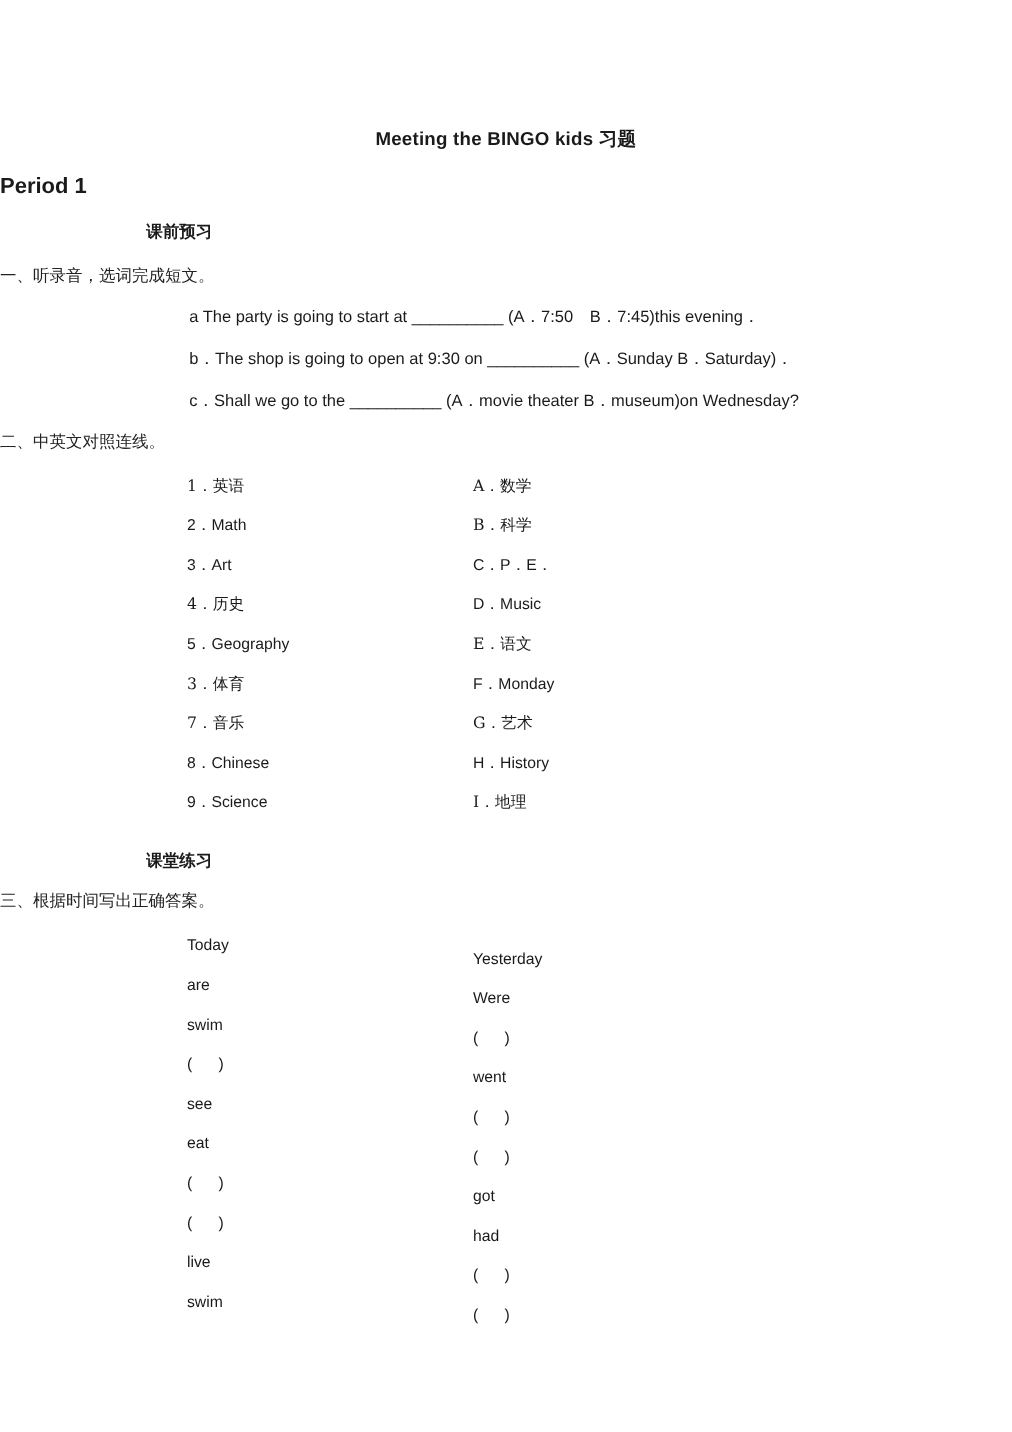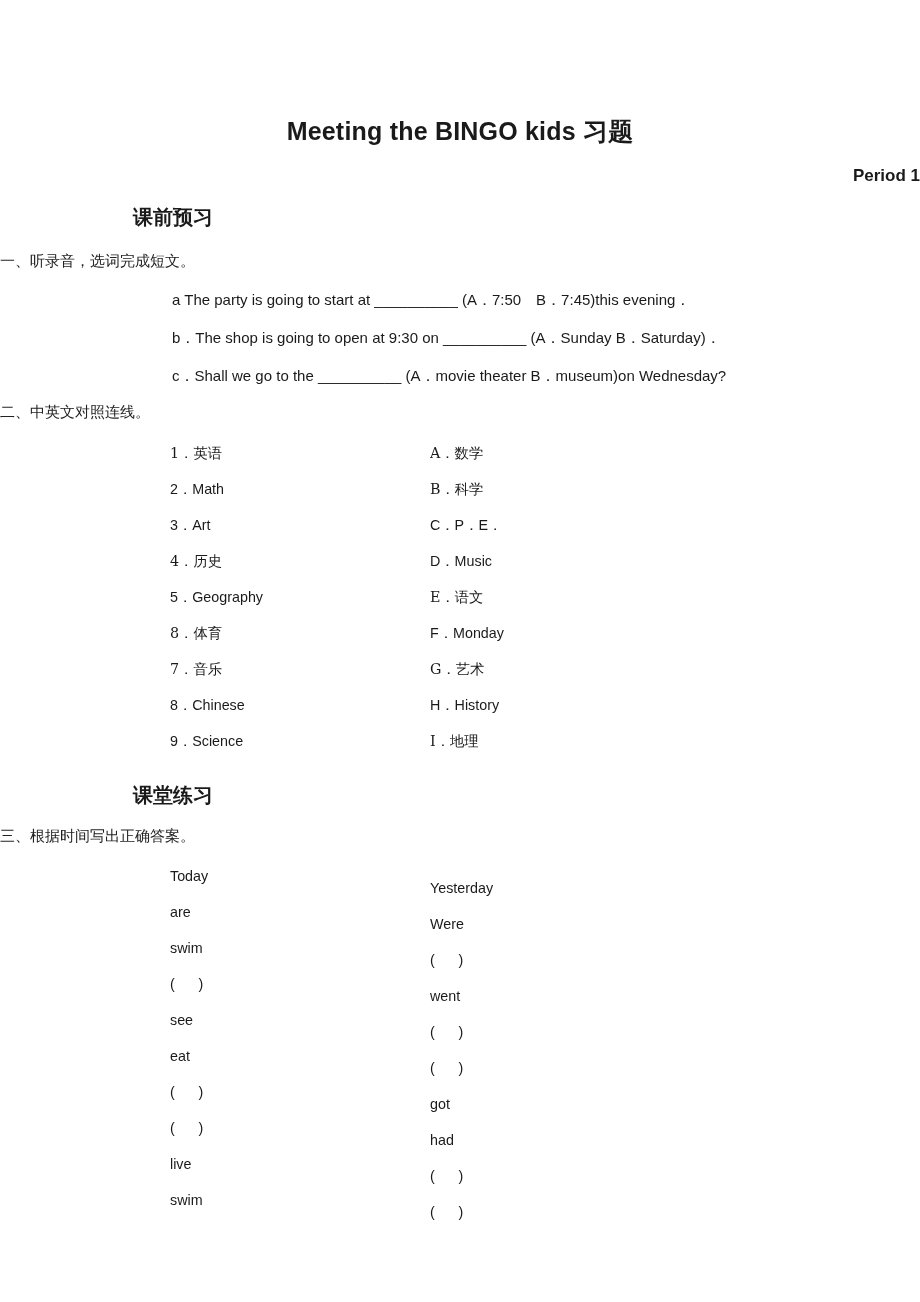--- a/index.html
+++ b/index.html
@@ -20,44 +20,43 @@
     height: 1302px;
     position: relative;
     background: #ffffff;
     box-sizing: border-box;
     padding: 0;
   }
 
   
   .doc-title {
     text-align: center;
-    font-size: 25px;
+    font-size: 17px;
     font-weight: bold;
     letter-spacing: 0.2px;
     margin: 0;
     padding-top: 118px;
     line-height: 1.1;
   }
   .doc-subtitle {
-    text-align: right;
-    font-size: 17px;
-    font-weight: bold;
-    margin: 0;
-    padding-top: 21px;
-    line-height: 1.1;
-  }
-
-  
-  .section-header {
+    text-align: left;
     font-size: 20px;
     font-weight: bold;
     margin: 0;
+    padding-top: 21px;
+    line-height: 1.1;
+  }
+
+  
+  .section-header {
+    font-size: 15px;
+    font-weight: bold;
+    margin: 0;
     padding-left: 133px;
     line-height: 1.1;
-    font-family: Liberation Mono, monospace;
   }
   .section-header.first { padding-top: 23px; }
   .section-header.second { padding-top: 27px; }
 
   
   .ex-heading {
     font-size: 15px;
     font-family: "DejaVu Serif", "Liberation Serif", serif;
     font-weight: normal;
     color: #222;
@@ -172,21 +171,21 @@
     </li>
     <li class="match-row">
       <span class="match-left cjk">4．历史</span>
       <span class="match-right">D．Music</span>
     </li>
     <li class="match-row">
       <span class="match-left">5．Geography</span>
       <span class="match-right cjk">E．语文</span>
     </li>
     <li class="match-row">
-      <span class="match-left cjk">8．体育</span>
+      <span class="match-left cjk">3．体育</span>
       <span class="match-right">F．Monday</span>
     </li>
     <li class="match-row">
       <span class="match-left cjk">7．音乐</span>
       <span class="match-right cjk">G．艺术</span>
     </li>
     <li class="match-row">
       <span class="match-left">8．Chinese</span>
       <span class="match-right">H．History</span>
     </li>

